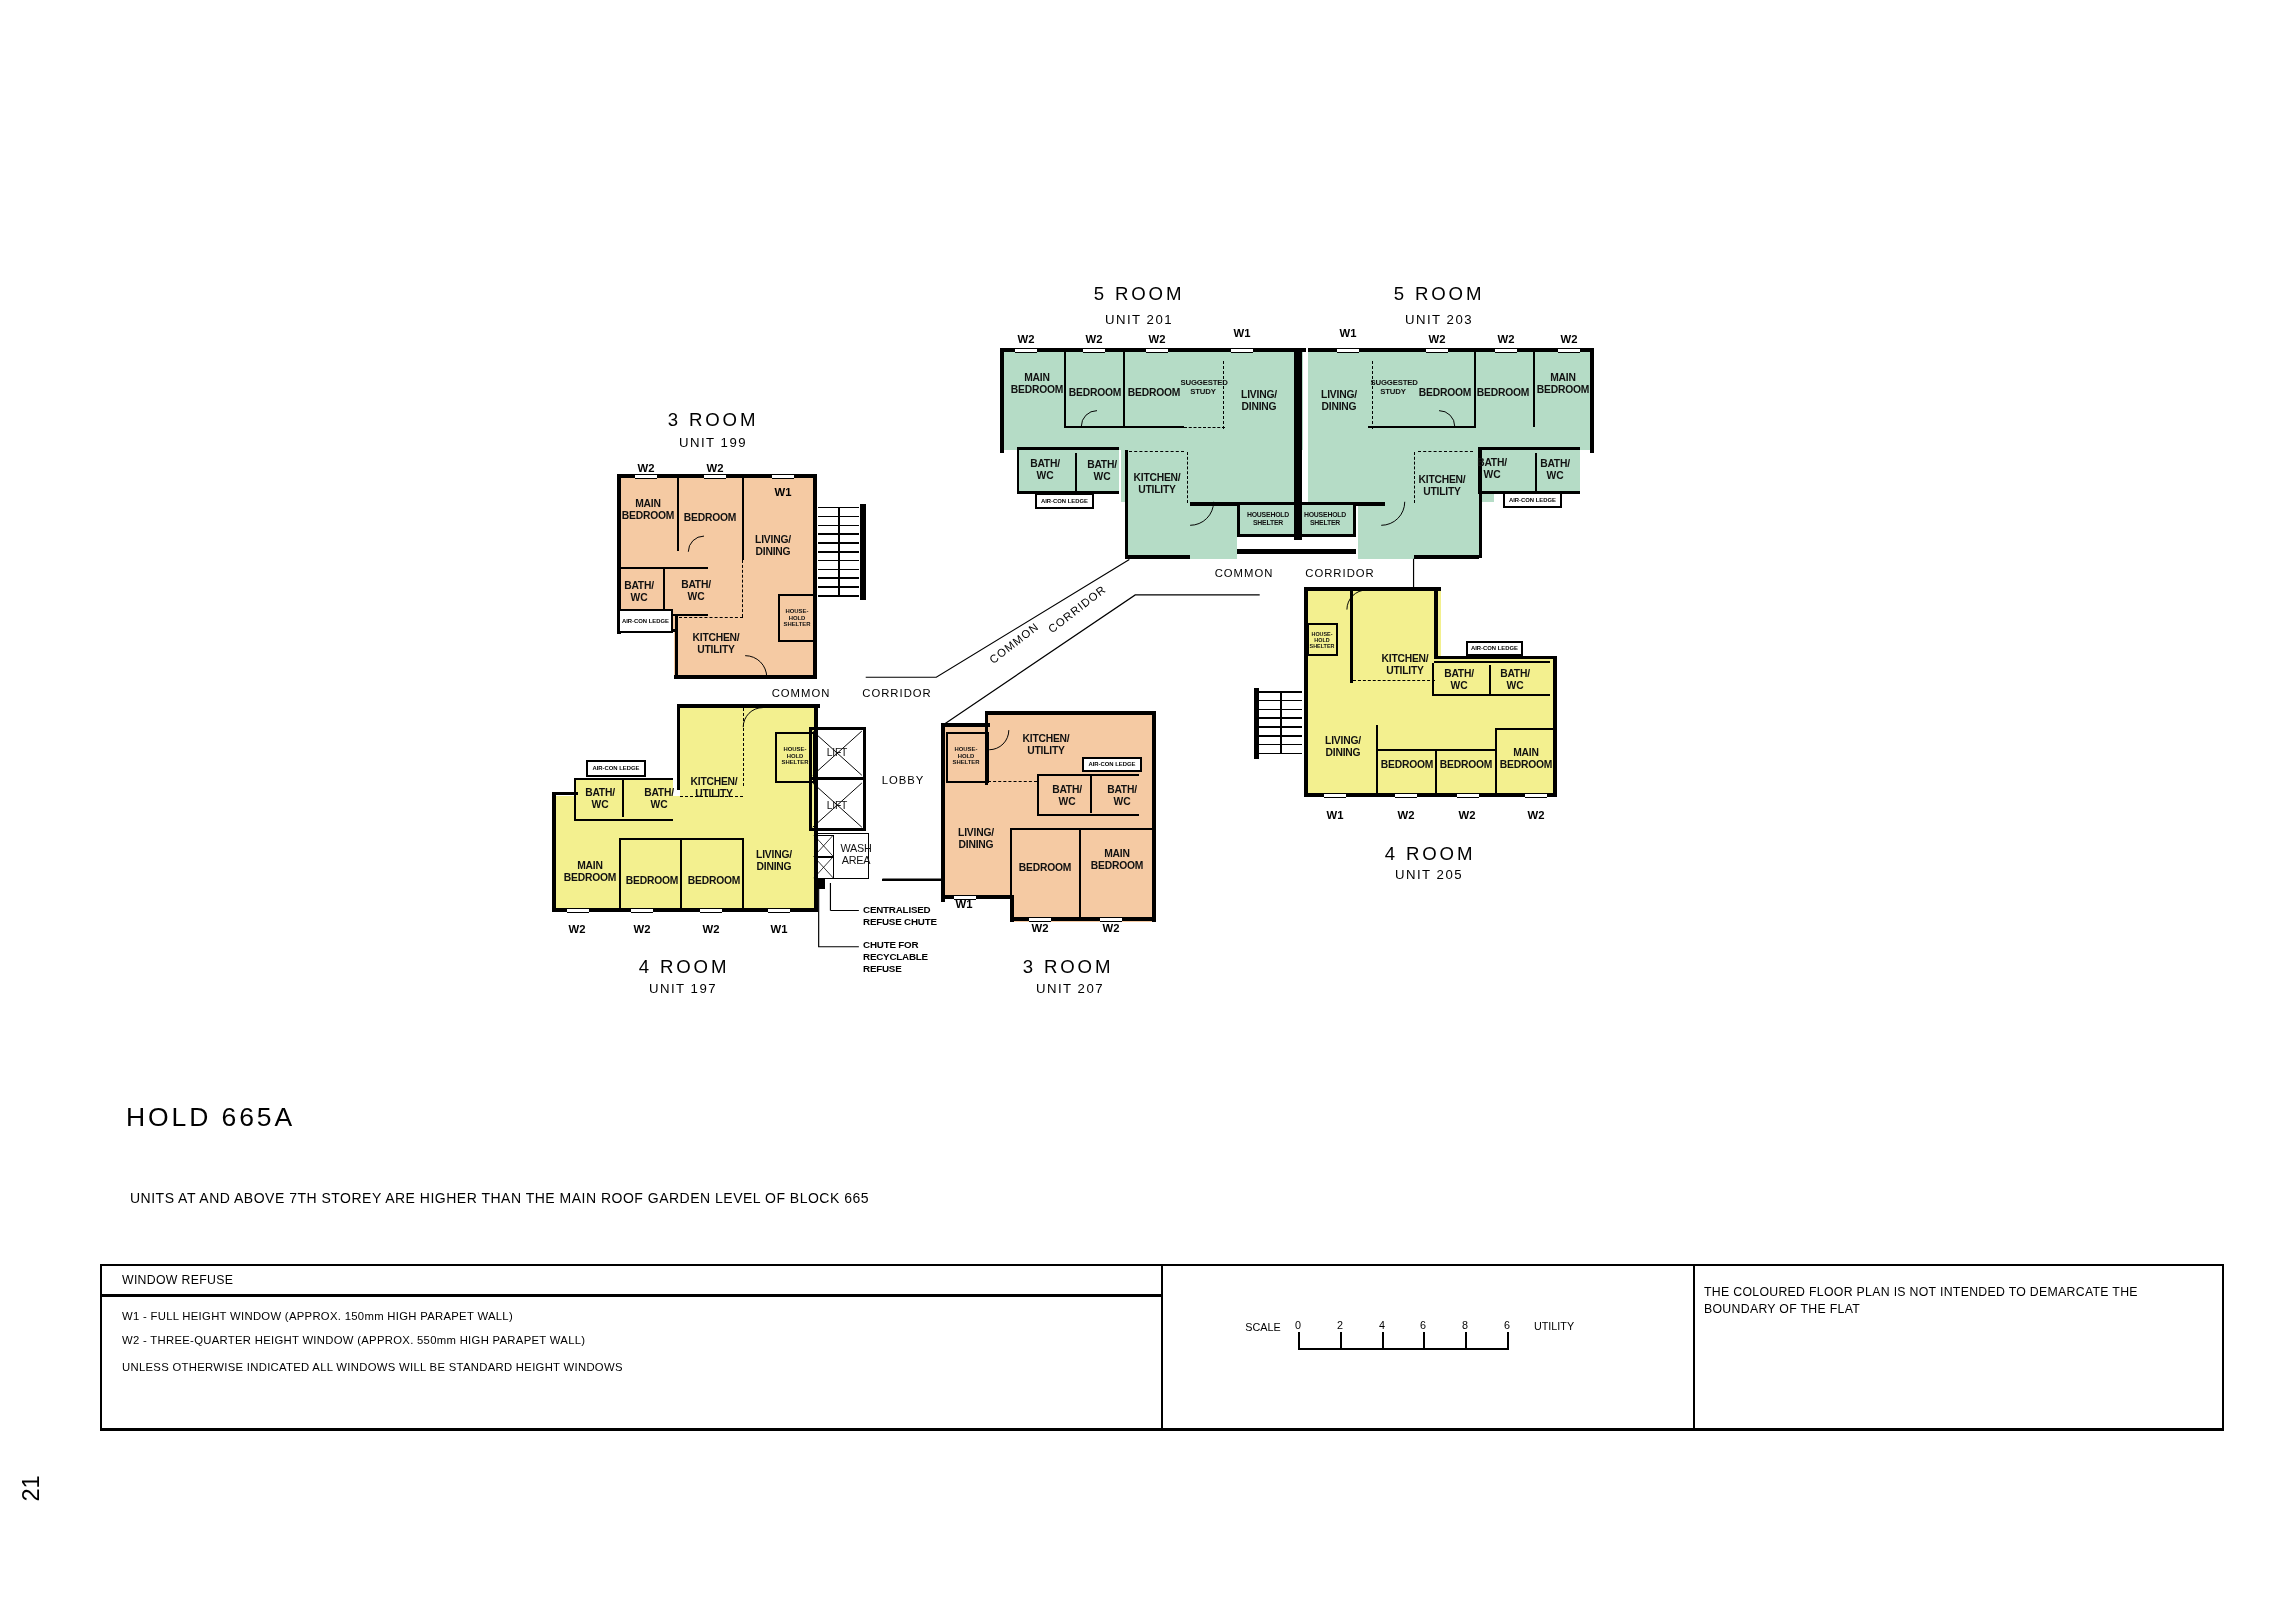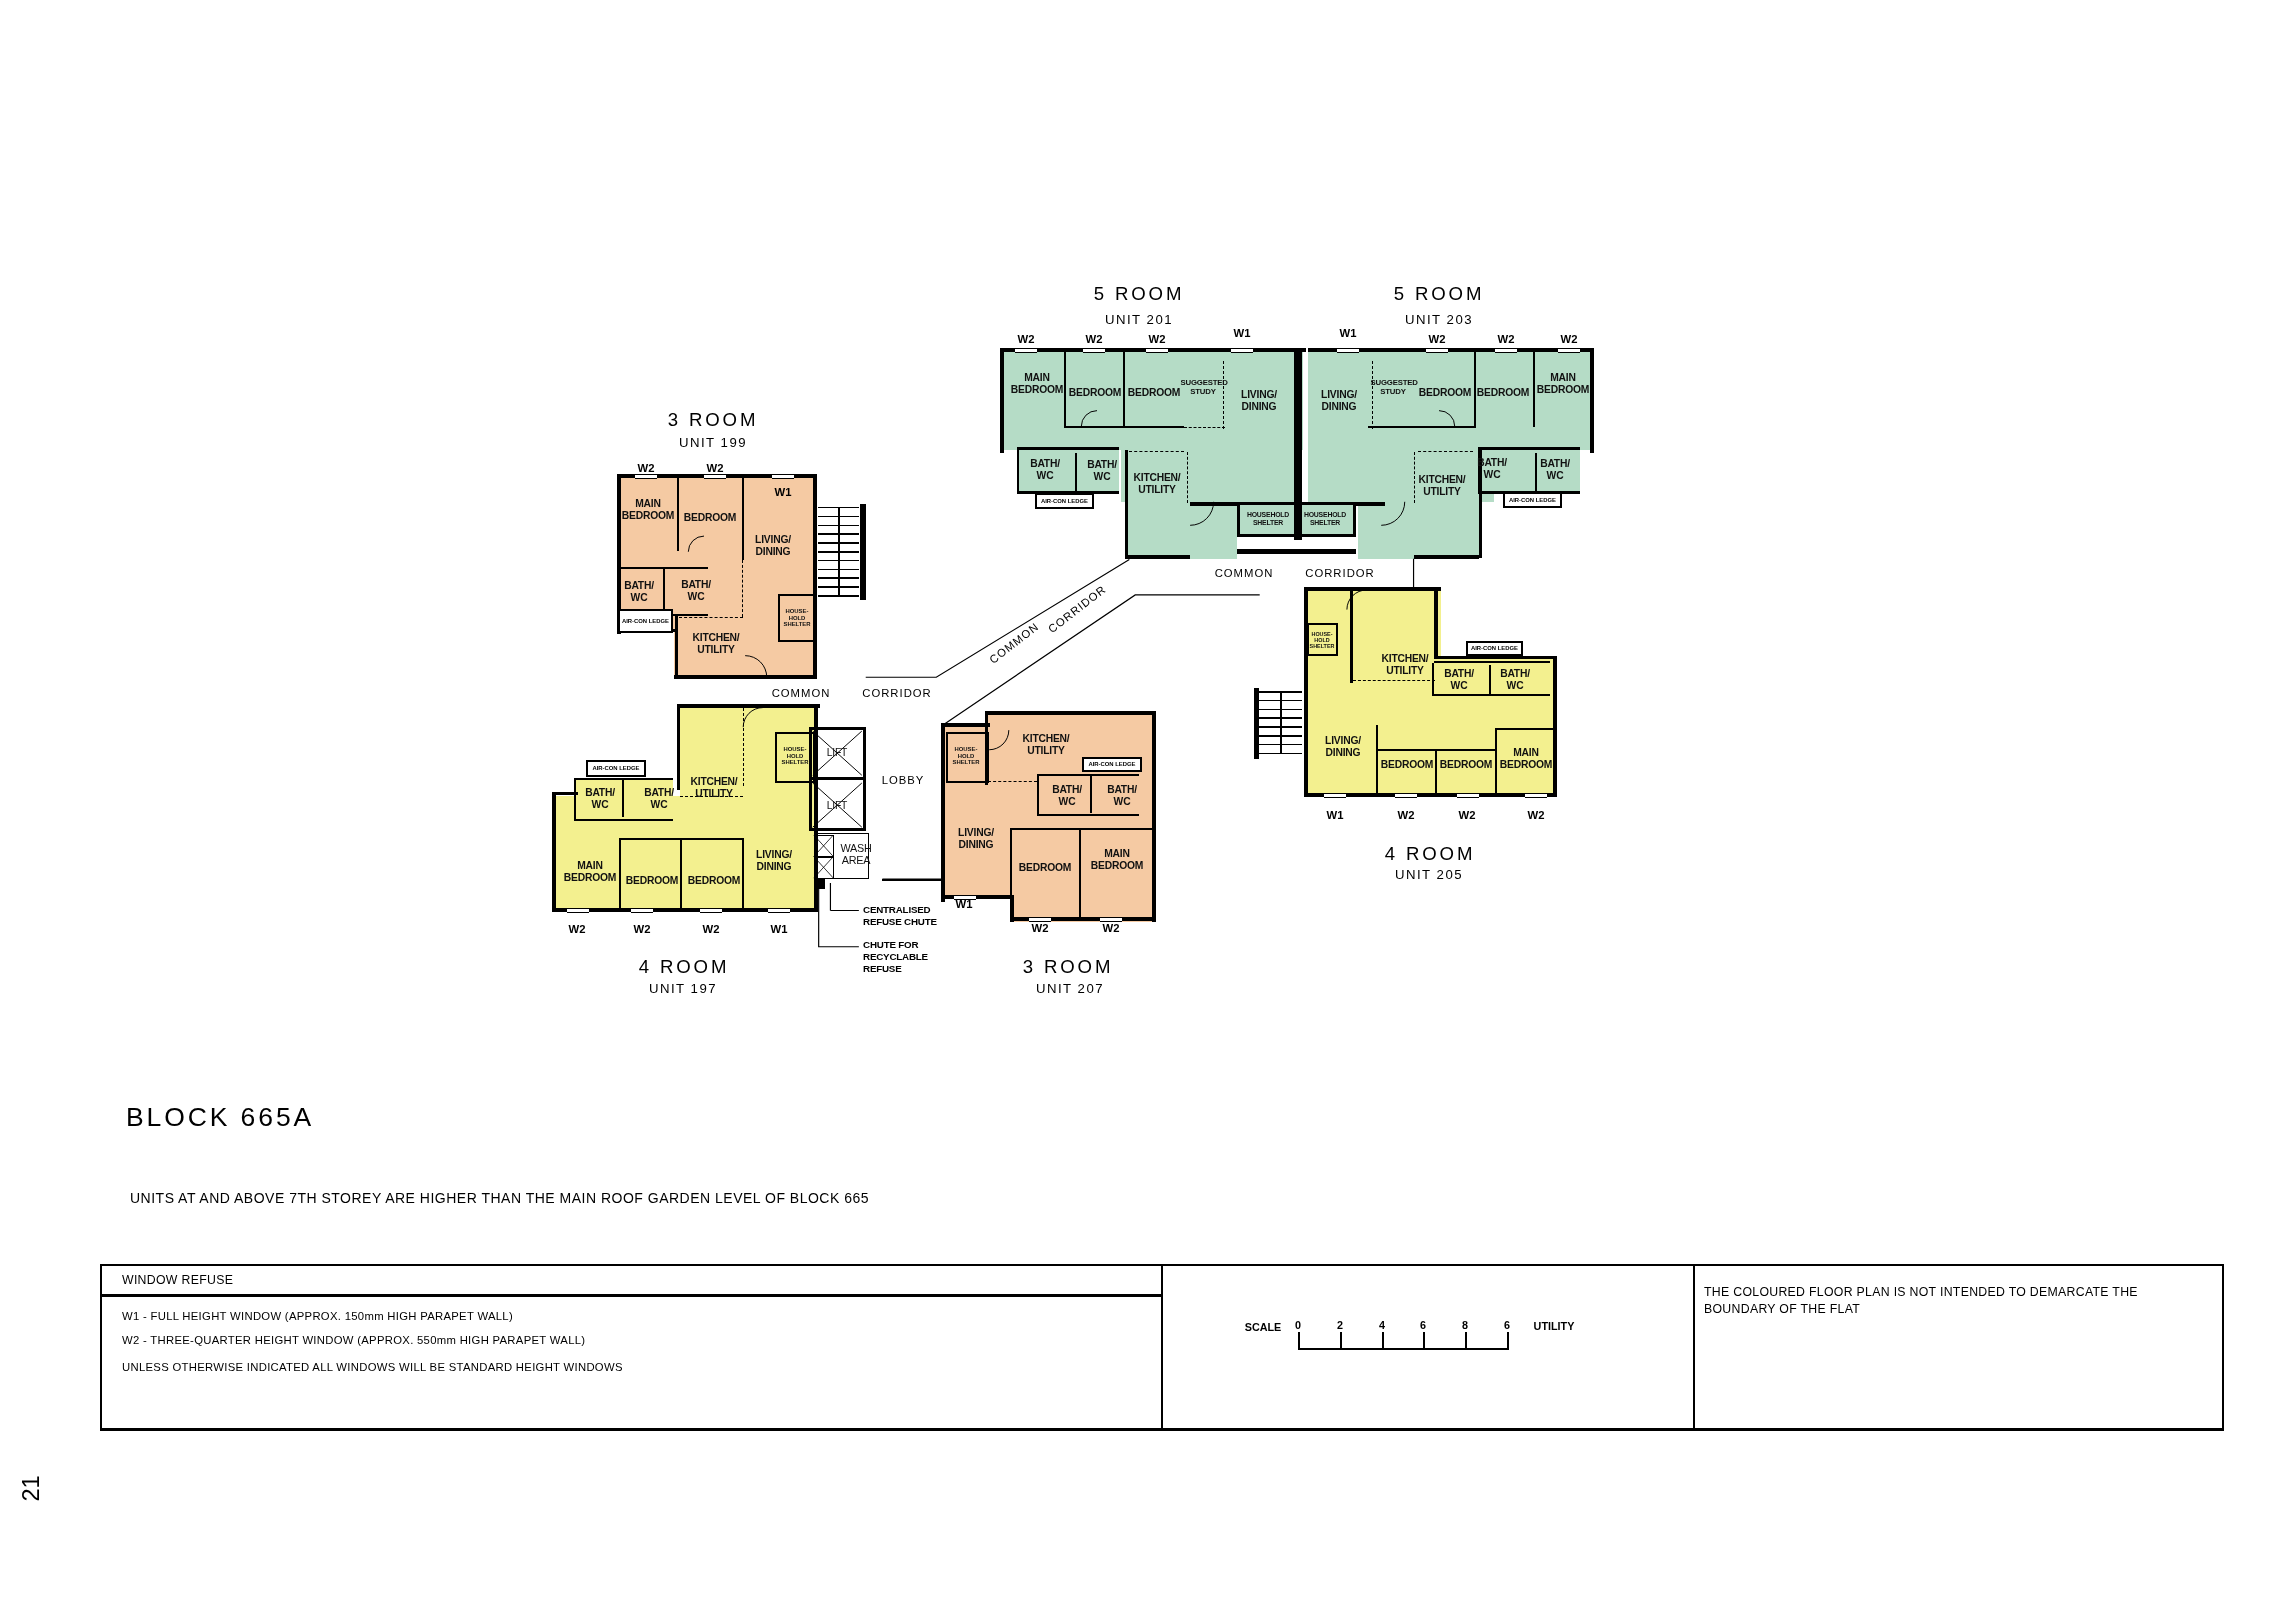--- a/index.html
+++ b/index.html
@@ -35,21 +35,21 @@
   .liftbox{position:absolute;border:3.9px solid #000;box-sizing:border-box;}
   .washbox{position:absolute;border:1.5px solid #000;box-sizing:border-box;}
   .xcell{position:absolute;border:1px solid #000;box-sizing:border-box;}
   .note{position:absolute;font-size:9.8px;font-weight:700;line-height:1.25;letter-spacing:-0.2px;}
   .bigtitle{position:absolute;font-size:26.5px;font-weight:400;letter-spacing:2.9px;white-space:nowrap;}
   .subnote{position:absolute;font-size:14px;font-weight:400;letter-spacing:0.5px;white-space:nowrap;}
   .legend-box{position:absolute;left:100px;top:1264px;width:2124px;height:167px;border:2px solid #000;border-bottom-width:3.9px;box-sizing:border-box;}
   .legend-div{position:absolute;background:#000;}
   .legtext{position:absolute;font-size:11.3px;font-weight:400;letter-spacing:0.3px;white-space:nowrap;}
   .scaletick{position:absolute;width:1.5px;height:16.7px;background:#000;}
-  .scalenum{position:absolute;transform:translate(-50%,-50%);font-size:10.8px;font-weight:700;}
+  .scalenum{position:absolute;transform:translate(-50%,-50%);font-size:10.8px;font-weight:400;}
   .pagenum{position:absolute;left:17.6px;top:1475px;font-size:23.5px;font-weight:400;transform:rotate(-90deg);transform-origin:center;}
   .banner{position:absolute;left:1757px;top:1549px;width:535px;height:71px;background:#000;color:#fff;
           display:flex;align-items:center;justify-content:center;font-size:45px;font-weight:700;letter-spacing:-1px;}
   svg.lines{position:absolute;left:0;top:0;pointer-events:none;}
 </style>
 </head>
 <body>
 
 <div class="page">
 <div class="abs" style="left:0;top:0;width:2293px;height:1621px;">
@@ -349,21 +349,21 @@
   <div class="corr" style="left:897px;top:693px;">CORRIDOR</div>
   <div class="corr rot" style="left:1014px;top:643px;">COMMON</div>
   <div class="corr rot" style="left:1077px;top:609px;">CORRIDOR</div>
   <div class="corr" style="left:1244px;top:573px;">COMMON</div>
   <div class="corr" style="left:1340px;top:573px;">CORRIDOR</div>
 
   <div class="note" style="left:863px;top:904px;width:86px;">CENTRALISED REFUSE CHUTE</div>
   <div class="note" style="left:863px;top:939px;width:71px;">CHUTE FOR RECYCLABLE REFUSE</div>
 </div>
 
-  <div class="bigtitle" style="left:126px;top:1102px;">BLOCK 665A</div>
+  <div class="bigtitle" style="left:126px;top:1102px;">HOLD 665A</div>
   <div class="subnote" style="left:130px;top:1190px;">UNITS AT AND ABOVE 7TH STOREY ARE HIGHER THAN THE MAIN ROOF GARDEN LEVEL OF BLOCK 665</div>
 
   <div class="legend-box"></div>
   <div class="legend-div" style="left:1161px;top:1264px;width:2px;height:167px;"></div>
   <div class="legend-div" style="left:1693px;top:1264px;width:2px;height:167px;"></div>
   <div class="legend-div" style="left:100px;top:1294px;width:1063px;height:2.9px;"></div>
   <div class="legtext" style="left:122px;top:1273px;font-size:12.3px;">WINDOW REFUSE</div>
   <div class="legtext" style="left:122px;top:1310px;">W1  -  FULL HEIGHT WINDOW (APPROX. 150mm HIGH PARAPET WALL)</div>
   <div class="legtext" style="left:122px;top:1334px;">W2  -  THREE-QUARTER HEIGHT WINDOW (APPROX. 550mm HIGH PARAPET WALL)</div>
   <div class="legtext" style="left:122px;top:1361px;">UNLESS OTHERWISE INDICATED ALL WINDOWS WILL BE STANDARD HEIGHT WINDOWS</div>

